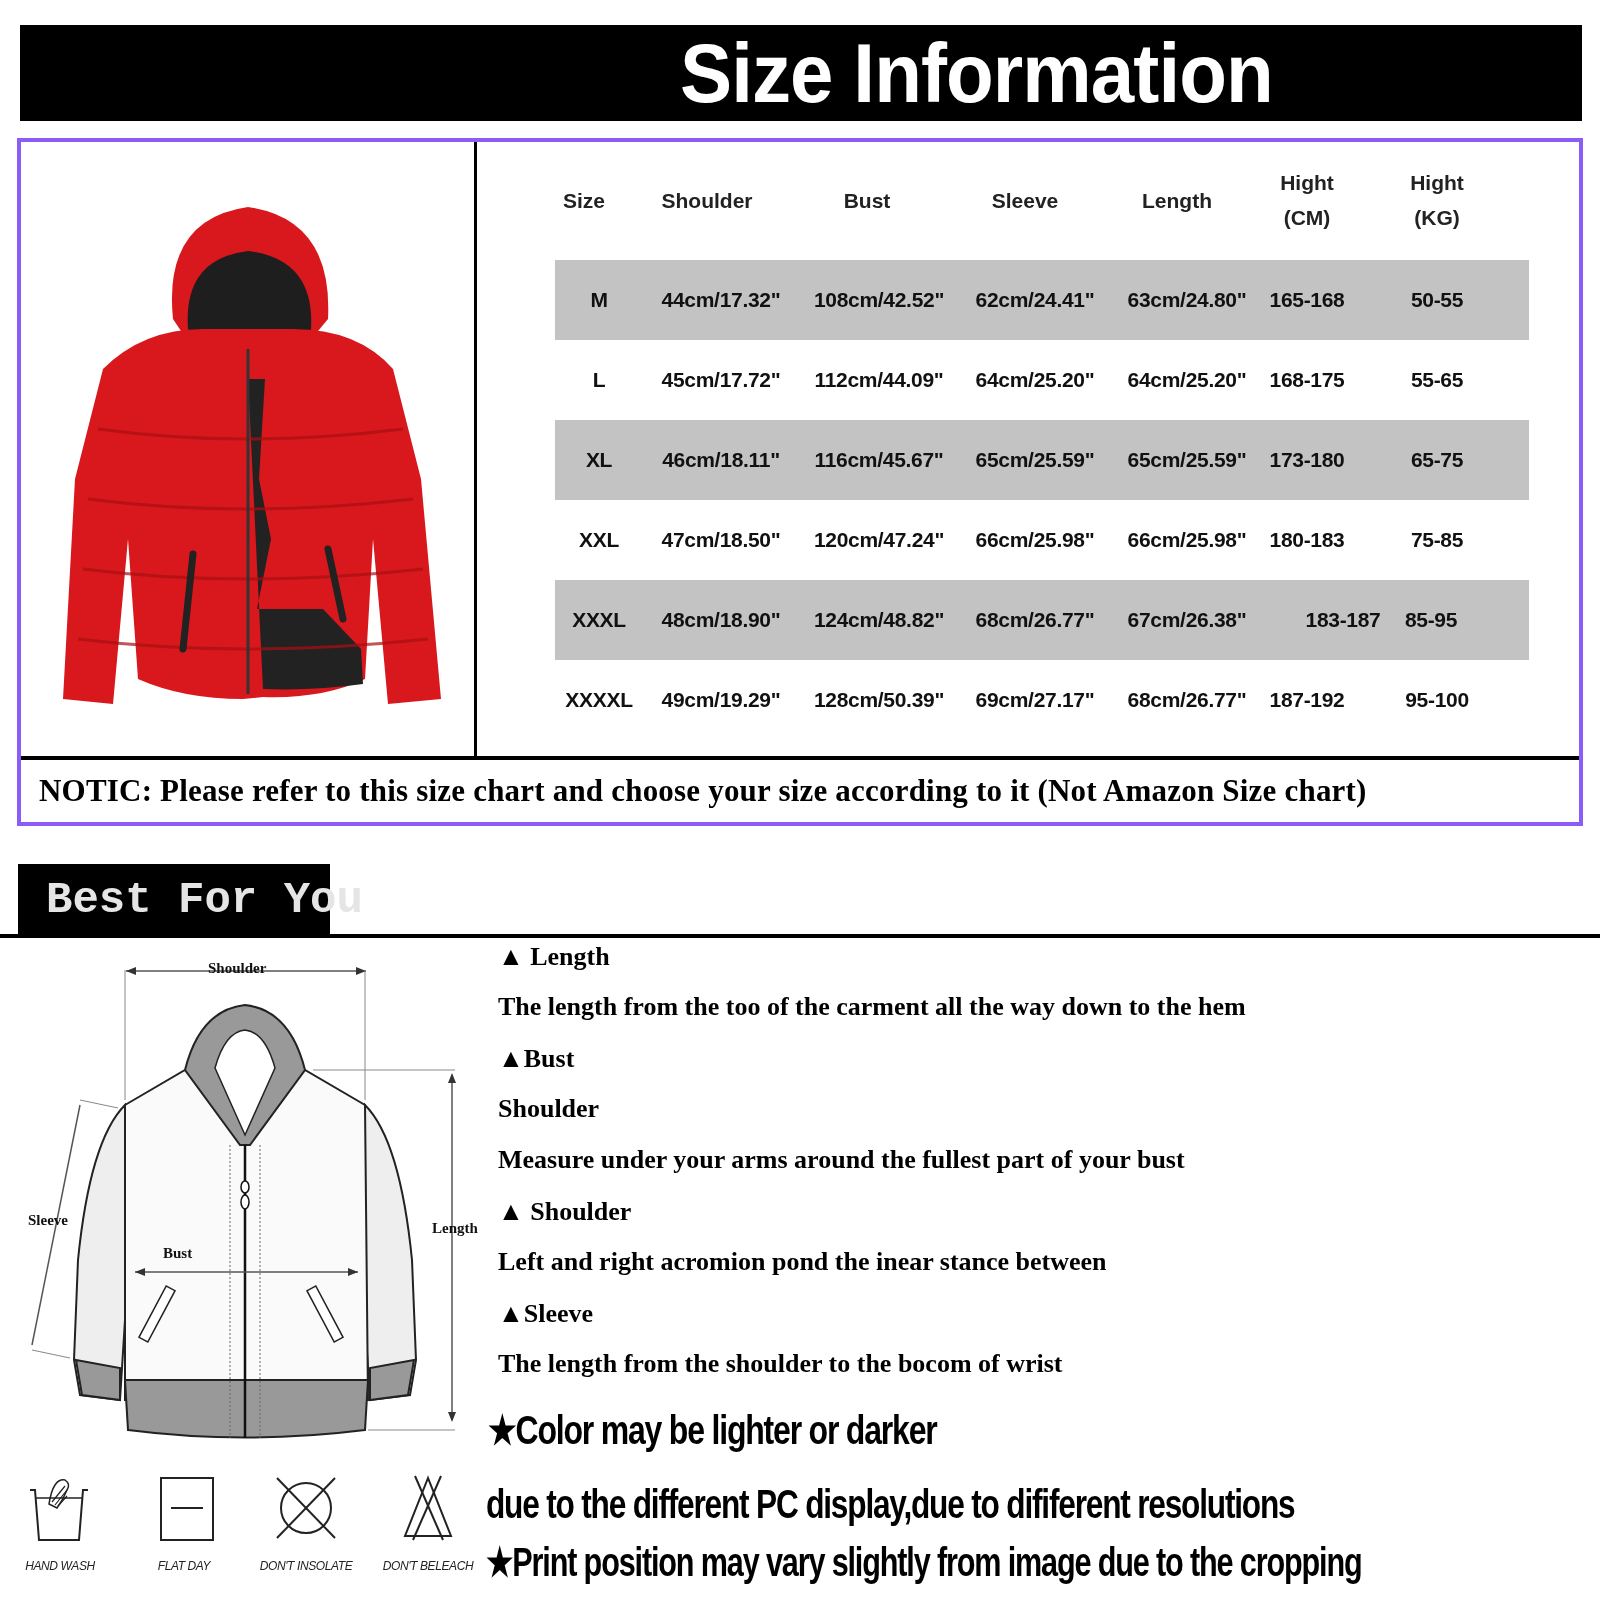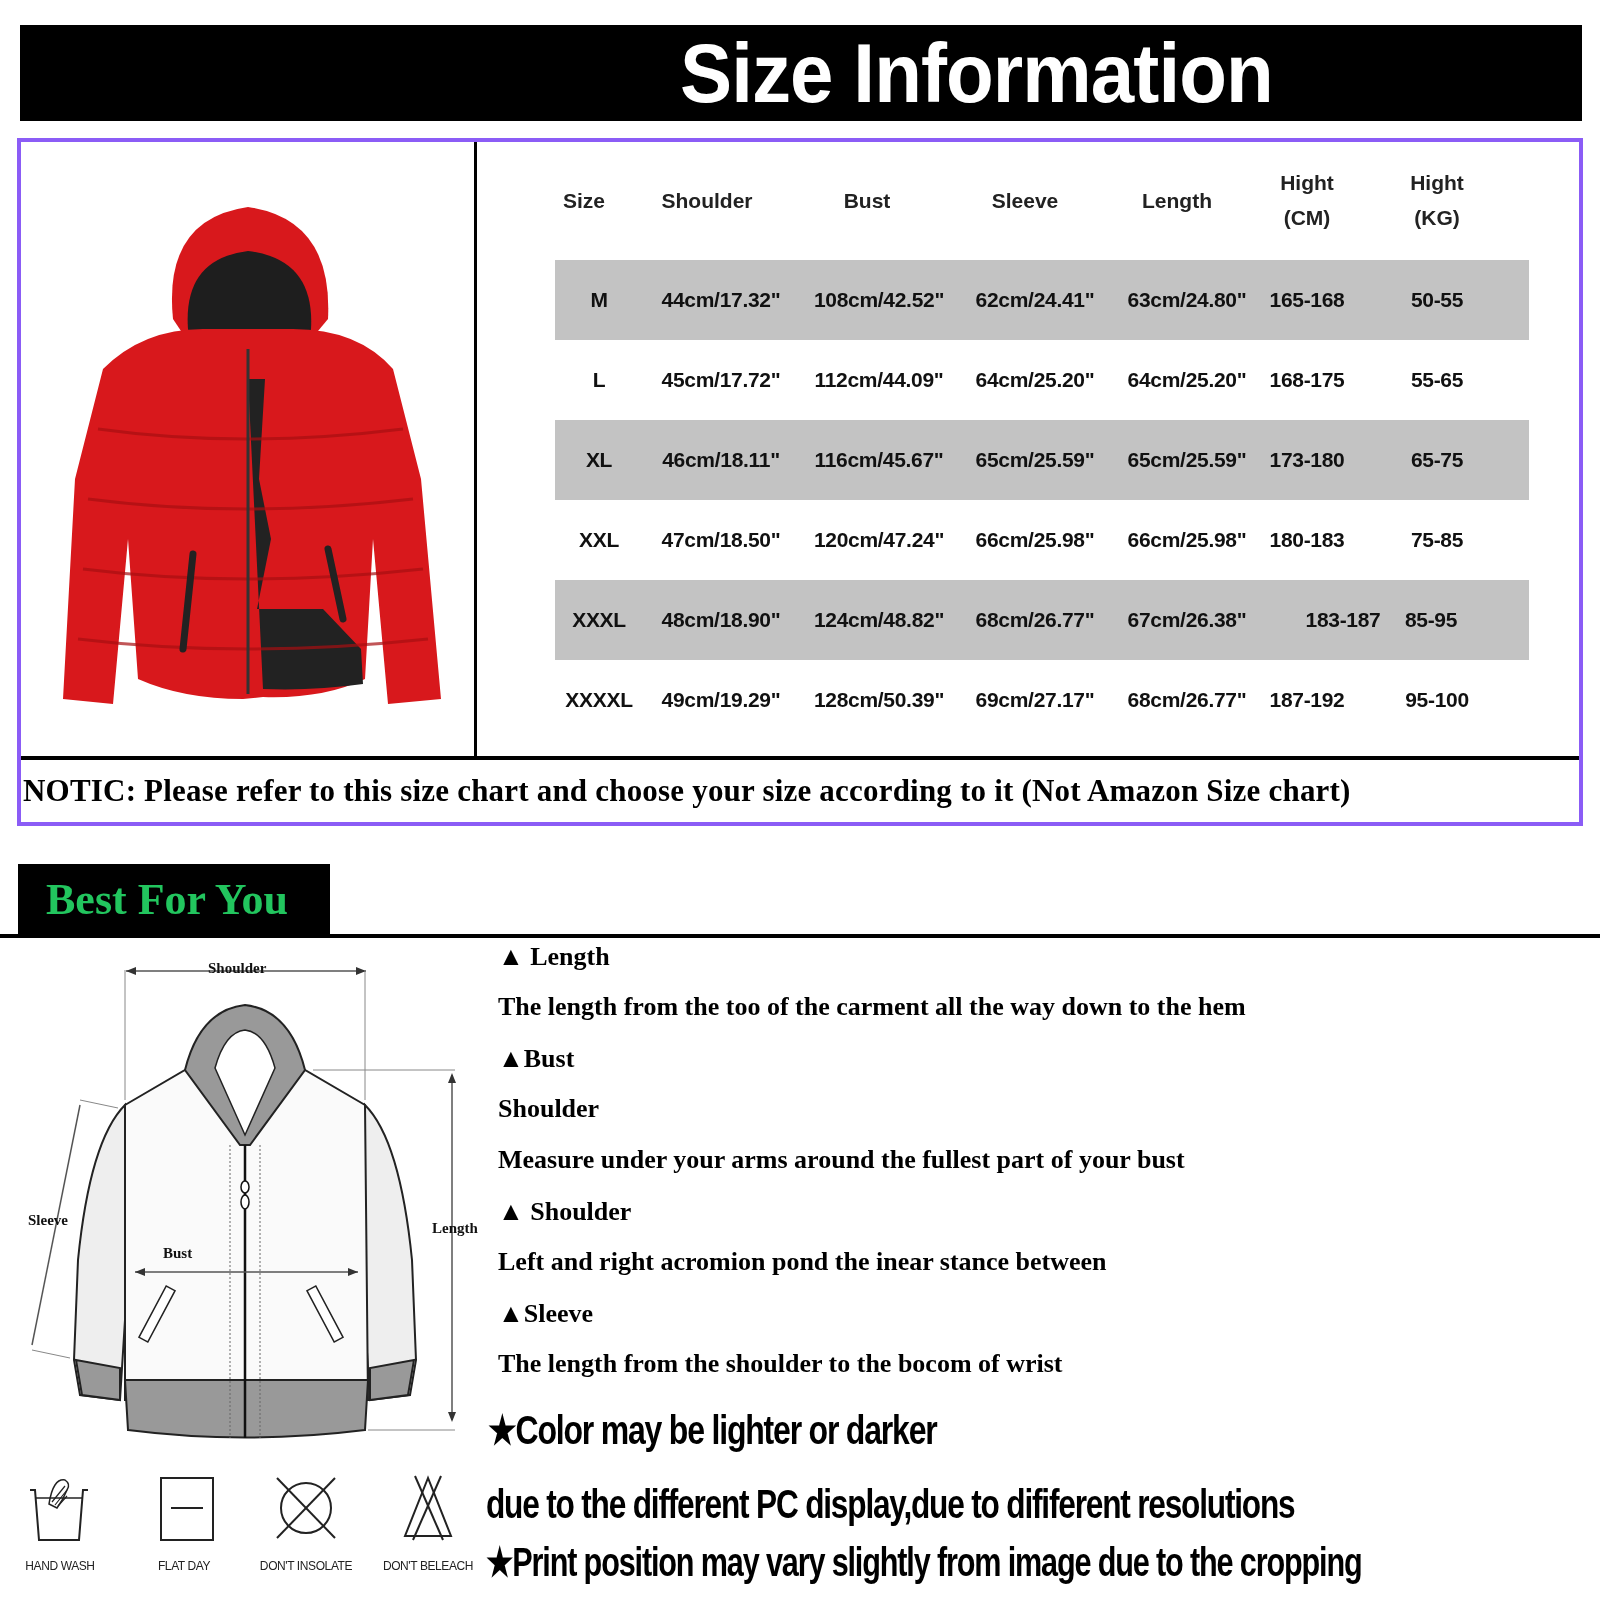--- a/index.html
+++ b/index.html
@@ -28,21 +28,21 @@
       border-right: 3px solid #000;
       display: flex; align-items: center; justify-content: center;
       background: #fff;
     }
     .table-cell {
       position: absolute; left: 456px; top: 0; right: 0; height: 614px;
     }
     .notice-row {
       position: absolute; left: 0; right: 0; top: 614px; bottom: 0;
       border-top: 4px solid #000;
-      display: flex; align-items: center; padding-left: 2px;
+      display: flex; align-items: center; padding-left: 18px;
     }
     .notice-text {
       font-family: "Liberation Serif", serif; font-weight: bold; font-size: 31px;
       white-space: nowrap; letter-spacing: 0.2px;
     }
 
     
     .hdr {
       position: absolute; top: 22px; height: 72px;
       font-family: "Liberation Sans", sans-serif; font-weight: bold; font-size: 21px;
@@ -60,36 +60,36 @@
       color: #111; text-align: center; white-space: nowrap; letter-spacing: -0.3px;
     }
 
     
     .best-tab {
       position: absolute; left: 18px; top: 864px; width: 312px; height: 72px;
       background: #000;
     }
     .best-text {
       position: absolute; left: 28px; top: 10px;
-      color: #22c55e; font-family: Liberation Serif, serif; font-weight: bold;
+      color: #e5e5e5; font-family: Liberation Mono, monospace; font-weight: bold;
       font-size: 44px; line-height: 52px; white-space: nowrap;
     }
     .best-rule {
       position: absolute; left: 0; top: 934px; width: 1600px; height: 4px; background: #000;
     }
 
     
     .diagram { position: absolute; left: 0; top: 940px; width: 480px; height: 500px; }
     .diag-label {
       position: absolute; font-family: "Liberation Serif", serif; font-weight: bold;
       font-size: 15px; color: #111; white-space: nowrap;
     }
 
     
-    .care { position: absolute; top: 1470px; width: 120px; height: 120px; text-align: center; }
+    .care { position: absolute; top: 1470px; width: 120px; height: 120px; text-align: center; font-style: italic; }
     .care svg { display: block; margin: 0 auto; }
     .care-label {
       display: block; margin-top: 14px; font-family: "Liberation Sans", sans-serif;
       font-size: 12px; color: #222; white-space: nowrap; letter-spacing: -0.4px;
     }
 
     
     .desc {
       position: absolute; left: 498px; font-family: "Liberation Serif", serif; font-weight: bold;
       font-size: 26px; color: #000; white-space: nowrap; line-height: 32px;

